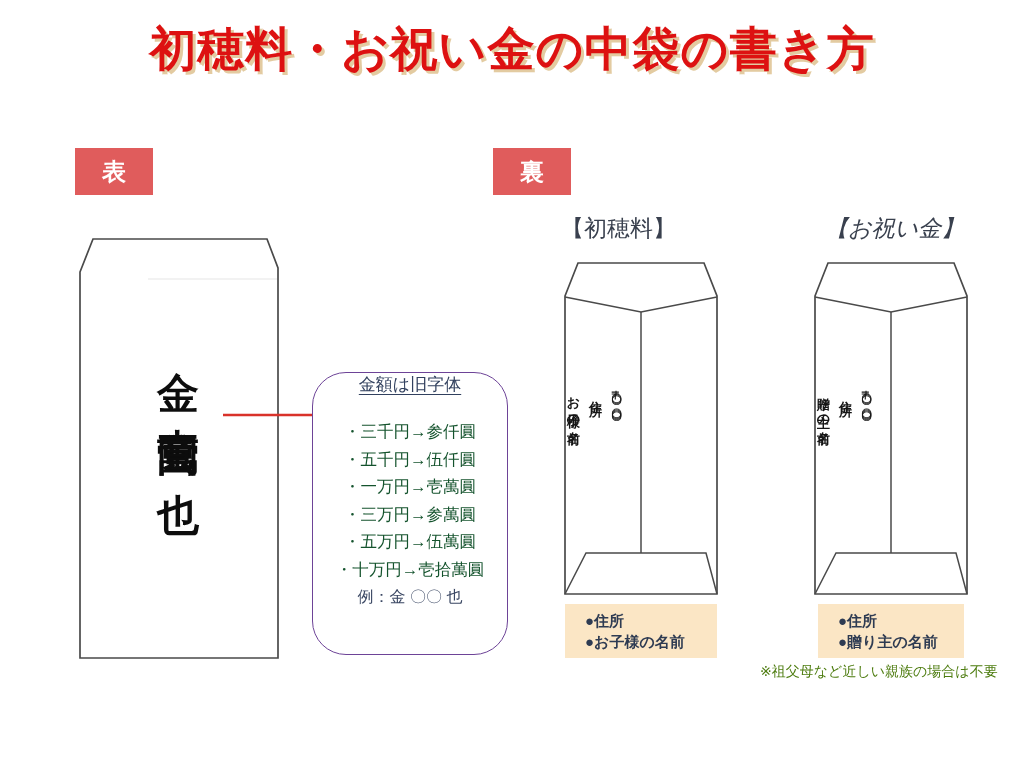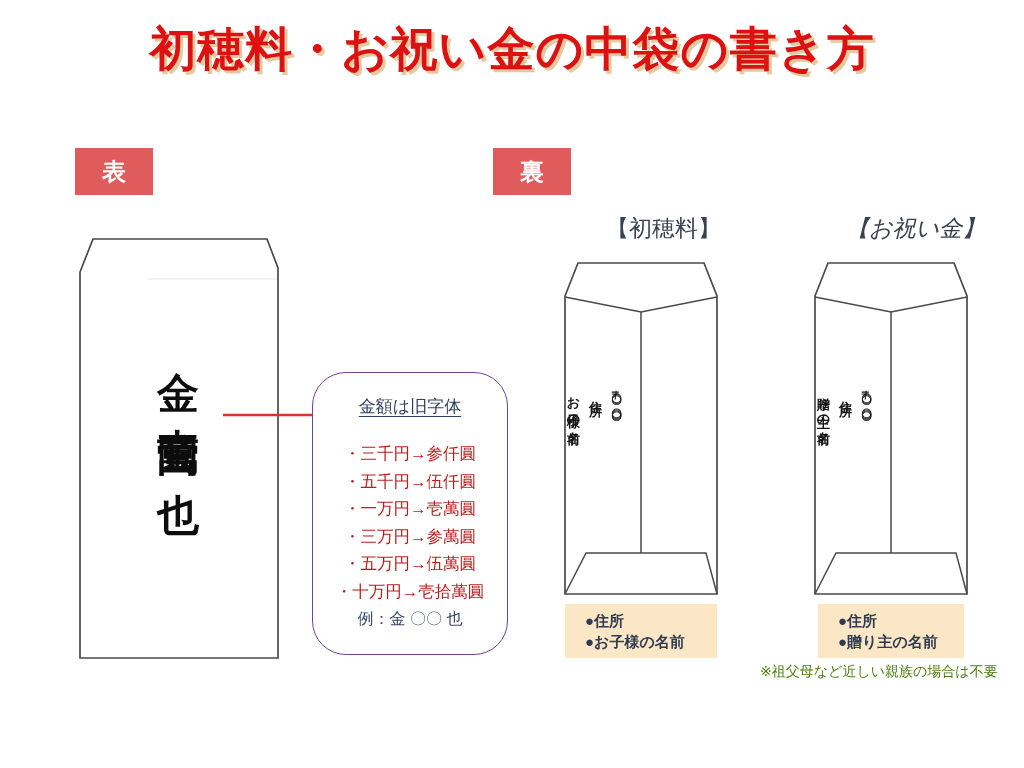--- a/index.html
+++ b/index.html
@@ -31,29 +31,29 @@
     font-size:42px;font-weight:bold;color:#0d0d0d;letter-spacing:4px;
     text-align:left;line-height:60px;
   }
   
   .bubble{
     position:absolute;left:312px;top:372px;width:196px;height:283px;
     border:1.6px solid #6d4397;border-radius:34px;background:#ffffff;
     box-sizing:border-box;color:#3a4763;
   }
   .bubble-heading{
-    margin-top:22px;text-align:center;font-size:17px;color:#31405e;
+    text-align:center;font-size:17px;color:#31405e;
     text-decoration:underline;text-underline-offset:4px;
   }
   .bubble-list{margin-top:22px;}
-  .bubble-item{font-size:16.5px;line-height:27.5px;text-align:center;color:#b91c1c;}
+  .bubble-item{font-size:16.5px;line-height:27.5px;text-align:center;color:#14532d;}
   .bubble-example{font-size:16px;line-height:27.5px;text-align:center;color:#3a4763;}
   
   .env-heading{
-    position:absolute;top:213px;width:160px;text-align:right;
+    position:absolute;top:213px;width:160px;text-align:left;
     font-size:23px;color:#39404e;
   }
   .env-heading-1{left:561px;}
   .env-heading-2{left:825px;font-style:italic;}
   
   .addr-block{
     position:absolute;top:384px;width:54px;height:170px;
     writing-mode:vertical-rl;
     font-family:"DejaVu Serif","Liberation Serif",serif;
     font-weight:bold;color:#151515;

